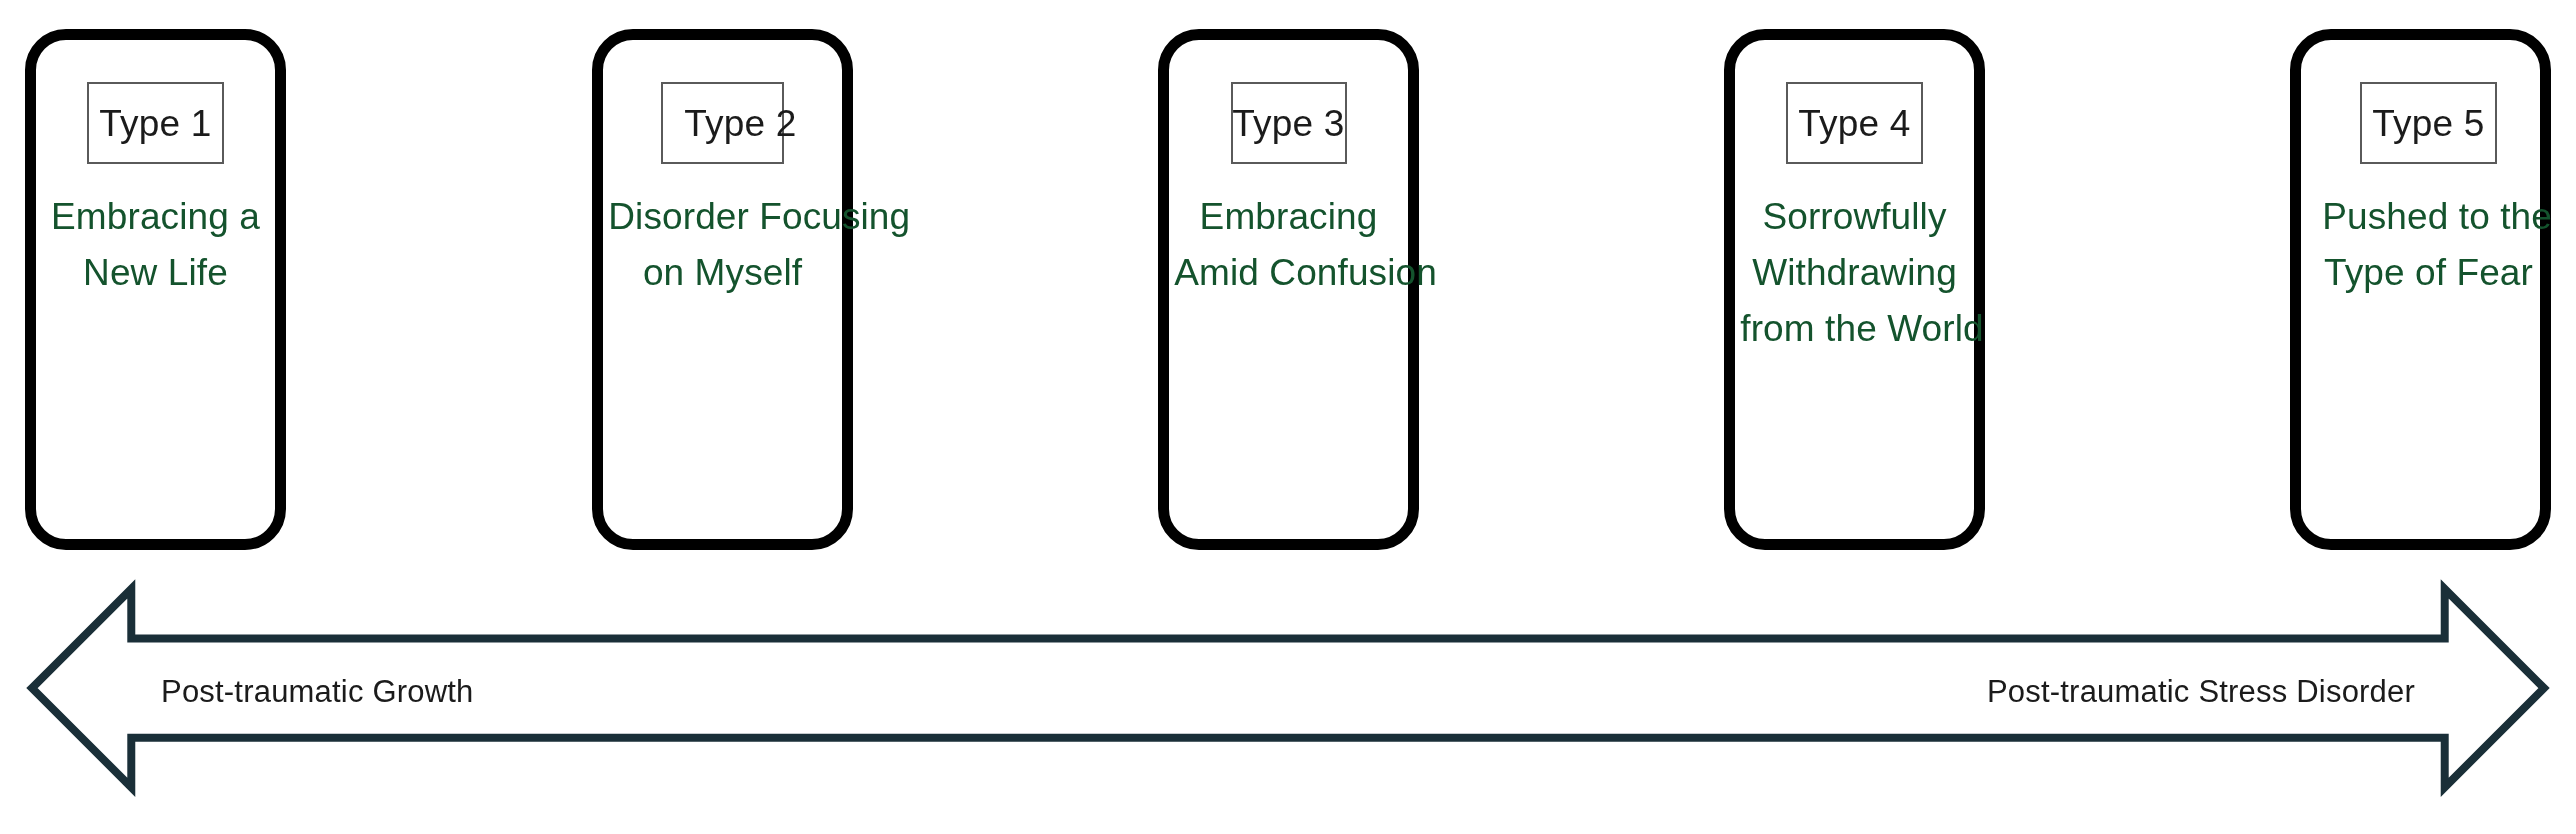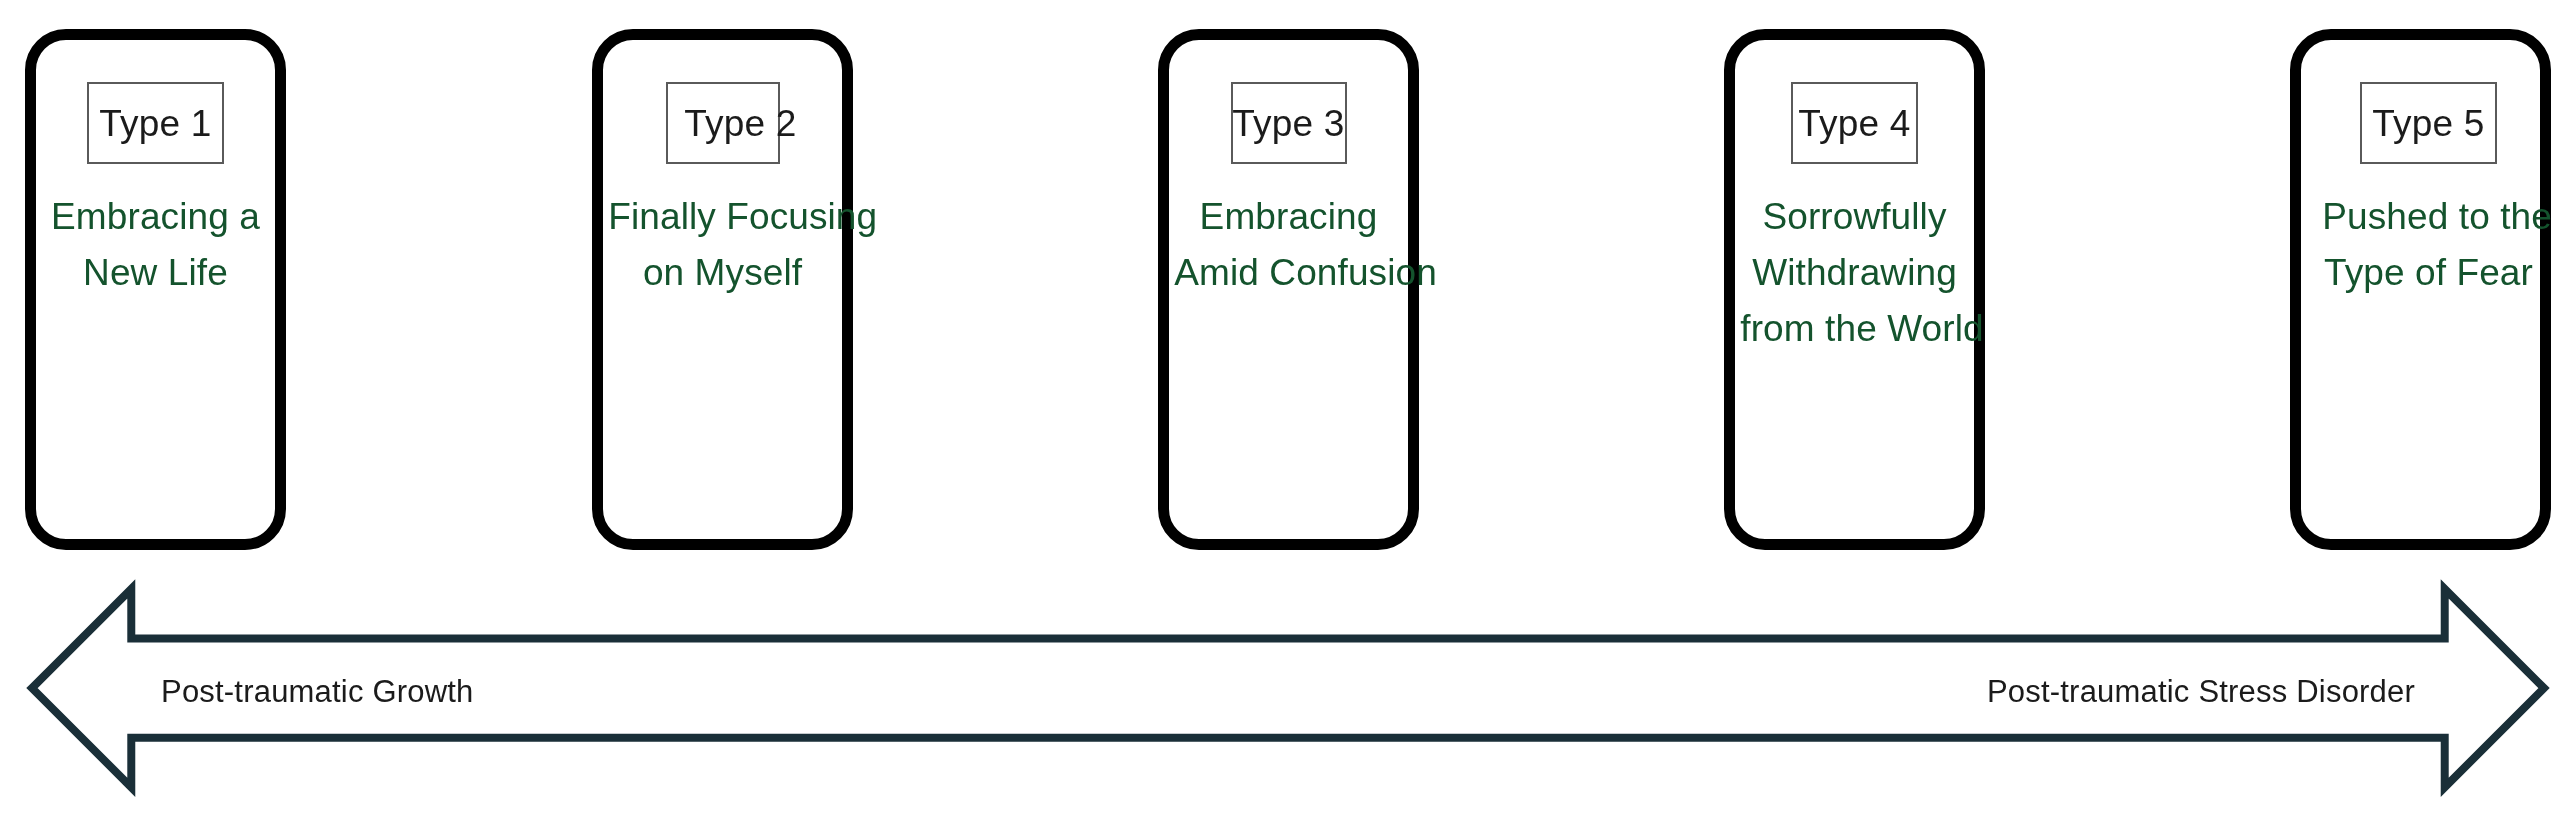--- a/index.html
+++ b/index.html
@@ -116,41 +116,41 @@
       <div class="type-label-box" style="width:137px;">
         <span class="type-label-text">Type 1</span>
       </div>
       <div class="type-desc">
         <span class="desc-line">Embracing a</span>
         <span class="desc-line">New Life</span>
       </div>
     </div>
 
     <div class="type-card" style="left: 592px; width: 261px;">
-      <div class="type-label-box" style="width:114px;padding-left:36px;">
+      <div class="type-label-box" style="width:123px;padding-left:36px;">
         <span class="type-label-text">Type 2</span>
       </div>
       <div class="type-desc">
-        <span class="desc-line">Finally Focusing</span>
+        <span class="desc-line">Disorder Focusing</span>
         <span class="desc-line">on Myself</span>
       </div>
     </div>
 
     <div class="type-card" style="left: 1158px; width: 261px;">
       <div class="type-label-box" style="width:116px;">
         <span class="type-label-text">Type 3</span>
       </div>
       <div class="type-desc">
         <span class="desc-line">Embracing</span>
         <span class="desc-line">Amid Confusion</span>
       </div>
     </div>
 
     <div class="type-card" style="left: 1724px; width: 261px;">
-      <div class="type-label-box" style="width:127px;">
+      <div class="type-label-box" style="width:137px;">
         <span class="type-label-text">Type 4</span>
       </div>
       <div class="type-desc">
         <span class="desc-line">Sorrowfully</span>
         <span class="desc-line">Withdrawing</span>
         <span class="desc-line">from the World</span>
       </div>
     </div>
 
     <div class="type-card" style="left: 2290px; width: 261px; padding-left: 16px;">

